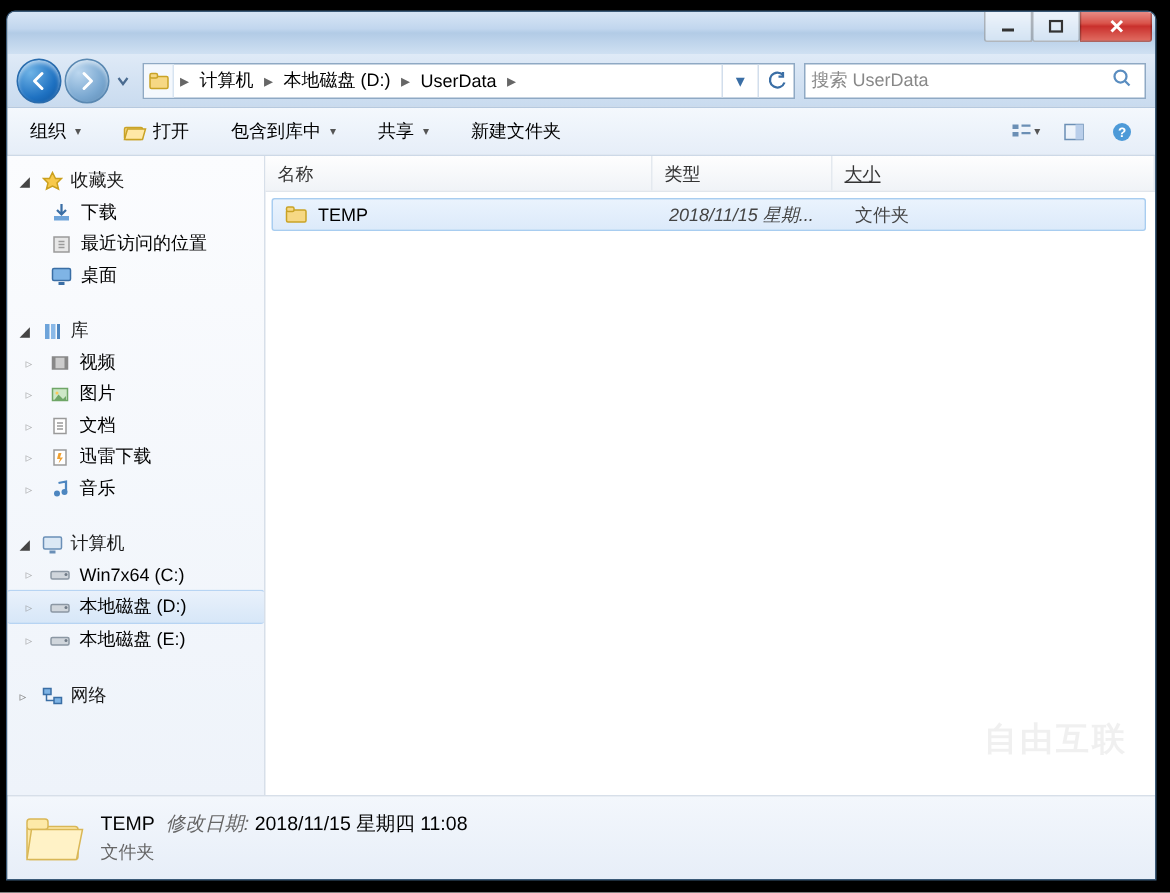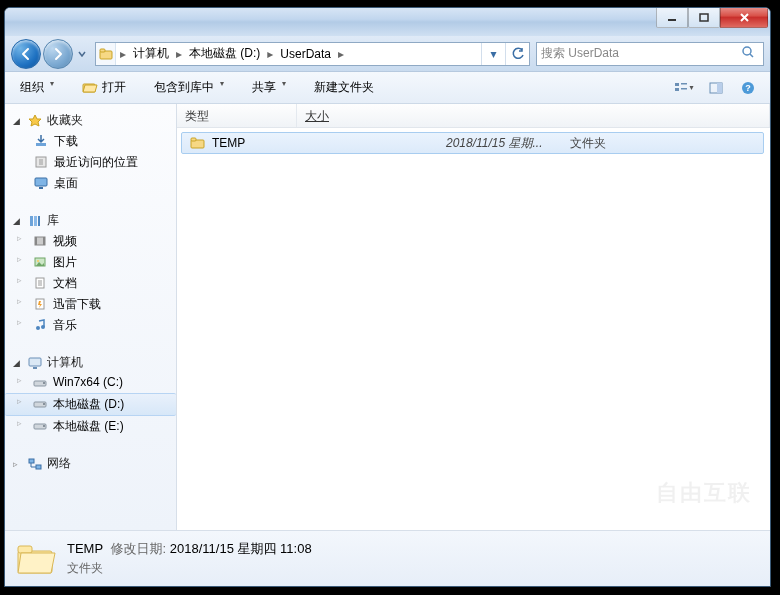--- a/index.html
+++ b/index.html
@@ -70,39 +70,39 @@
 }
 .search-icon { color:#5a8dc0; margin-right:4px; font-size:13px; }
 
 
 .toolbar {
   height: 32px;
   background: linear-gradient(#f4f8fd,#e6eef8);
   border-bottom: 1px solid #cdd9e7;
   display: flex; align-items: center; padding: 0 8px; font-size: 12px;
 }
-.tb-item { display:flex; align-items:flex-start; gap:4px; padding:3px 6px; border:1px solid transparent; border-radius:2px; }
+.tb-item { display:flex; align-items:center; gap:4px; padding:3px 6px; border:1px solid transparent; border-radius:2px; }
 .tb-item.drop::after { content:"▾"; font-size:8px; color:#555; margin-left:2px; }
 .tb-sep { width: 14px; }
 .tb-spacer { flex:1; }
 .tb-right { display:flex; align-items:center; gap:4px; }
 .tb-iconbtn { width:28px; height:22px; display:flex;align-items:center;justify-content:center;border:1px solid transparent;border-radius:2px; }
 .tb-iconbtn.drop::after { content:"▾"; font-size:8px; color:#555; margin-left:1px; }
 
 
 .body { flex:1; display:flex; min-height:0; background:#fff; }
 .sidebar {
   width: 172px; border-right:1px solid #d7dfe9;
   background: linear-gradient(#fbfcfe,#eef3fa);
   padding: 6px 0 0 0; font-size: 12px; overflow:hidden;
 }
 .side-group { margin-bottom: 16px; }
 .side-head { display:flex;align-items:center;gap:4px;padding:2px 4px 2px 8px;color:#1a1a1a; }
 .side-head .tri { font-size:9px;color:#444;width:10px; }
-.side-item { display:flex;gap:5px;padding:2px 0 2px 28px; }
+.side-item { display:flex;align-items:center;gap:5px;padding:2px 0 2px 28px; }
 .side-item .tri { font-size:9px;color:#888;width:10px;margin-left:-16px;opacity:.6; }
 .side-item.sel { background:linear-gradient(#e9f1fb,#d7e7f8);border:1px solid #b7d4f3;border-left:none;border-right:none;border-radius:2px; }
 
 
 .main { flex:1; display:flex; flex-direction:column; min-width:0; }
 .columns {
   height:24px; display:flex; font-size:12px; color:#333;
   background:linear-gradient(#fefefe,#f0f3f7);
   border-bottom:1px solid #e1e6ec;
 }
@@ -123,21 +123,21 @@
 .filerow .c.type { width:120px; color:#444; }
 
 
 .details {
   height: 56px; border-top:1px solid #d7dfe9;
   background:linear-gradient(#f3f7fc,#e7eef8);
   display:flex; align-items:center; padding:4px 10px; font-size:12px; gap:10px;
 }
 .details-icon { width:42px; height:42px; display:flex;align-items:center;justify-content:center; }
 .details-text .line1 { font-size:13px; }
-.details-text .meta-label { color:#666; margin-left:4px; }
+.details-text .meta-label { color:#666; margin-left:4px;font-style:italic; }
 .details-text .line2 { color:#666; margin-top:2px; }
 
 
 .ico { width:16px; height:16px; display:inline-flex;align-items:center;justify-content:center; }
 .watermark {
   position:absolute; right:18px; bottom:22px; font-size:22px; font-weight:bold;
   color:rgba(0,0,0,.06); letter-spacing:2px; pointer-events:none;
 }
 .rel { position:relative; }
 </style>
@@ -436,20 +436,21 @@
                 <path d="M3 6 L3 10 L8 10" stroke="#3a6ea5" fill="none"></path>
               </svg>
             </span>
           <span>网络</span>
         </div>
       </div>
     </div>
 
     <div class="main">
       <div class="columns">
+        <div class="col name">名称</div>
         <div class="col type">类型</div>
         <div class="col size">大小</div>
       </div>
 
       <div class="filerow">
         <div class="c name">
           <span class="ico">
             <svg width="16" height="14">
                 <rect x="1" y="4" width="13" height="8" rx="1" fill="#f6d884" stroke="#c9a326"></rect>
                 <rect x="1" y="2" width="5" height="3" rx="1" fill="#f6d884" stroke="#c9a326"></rect>

